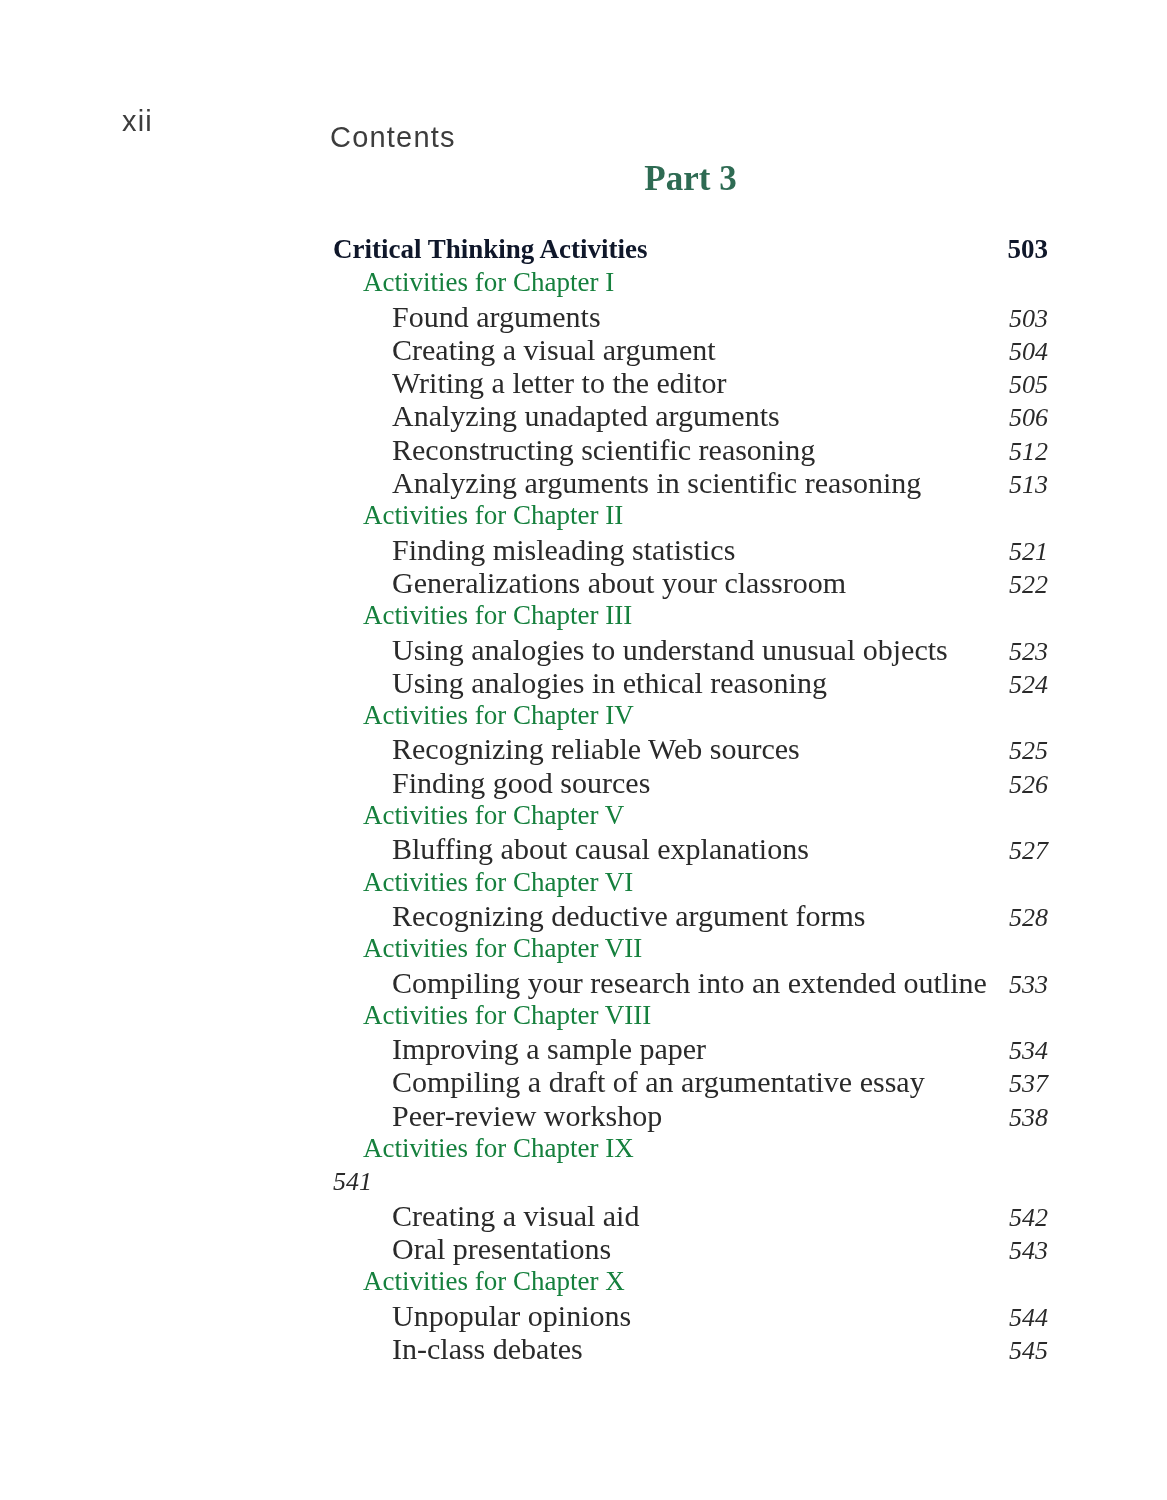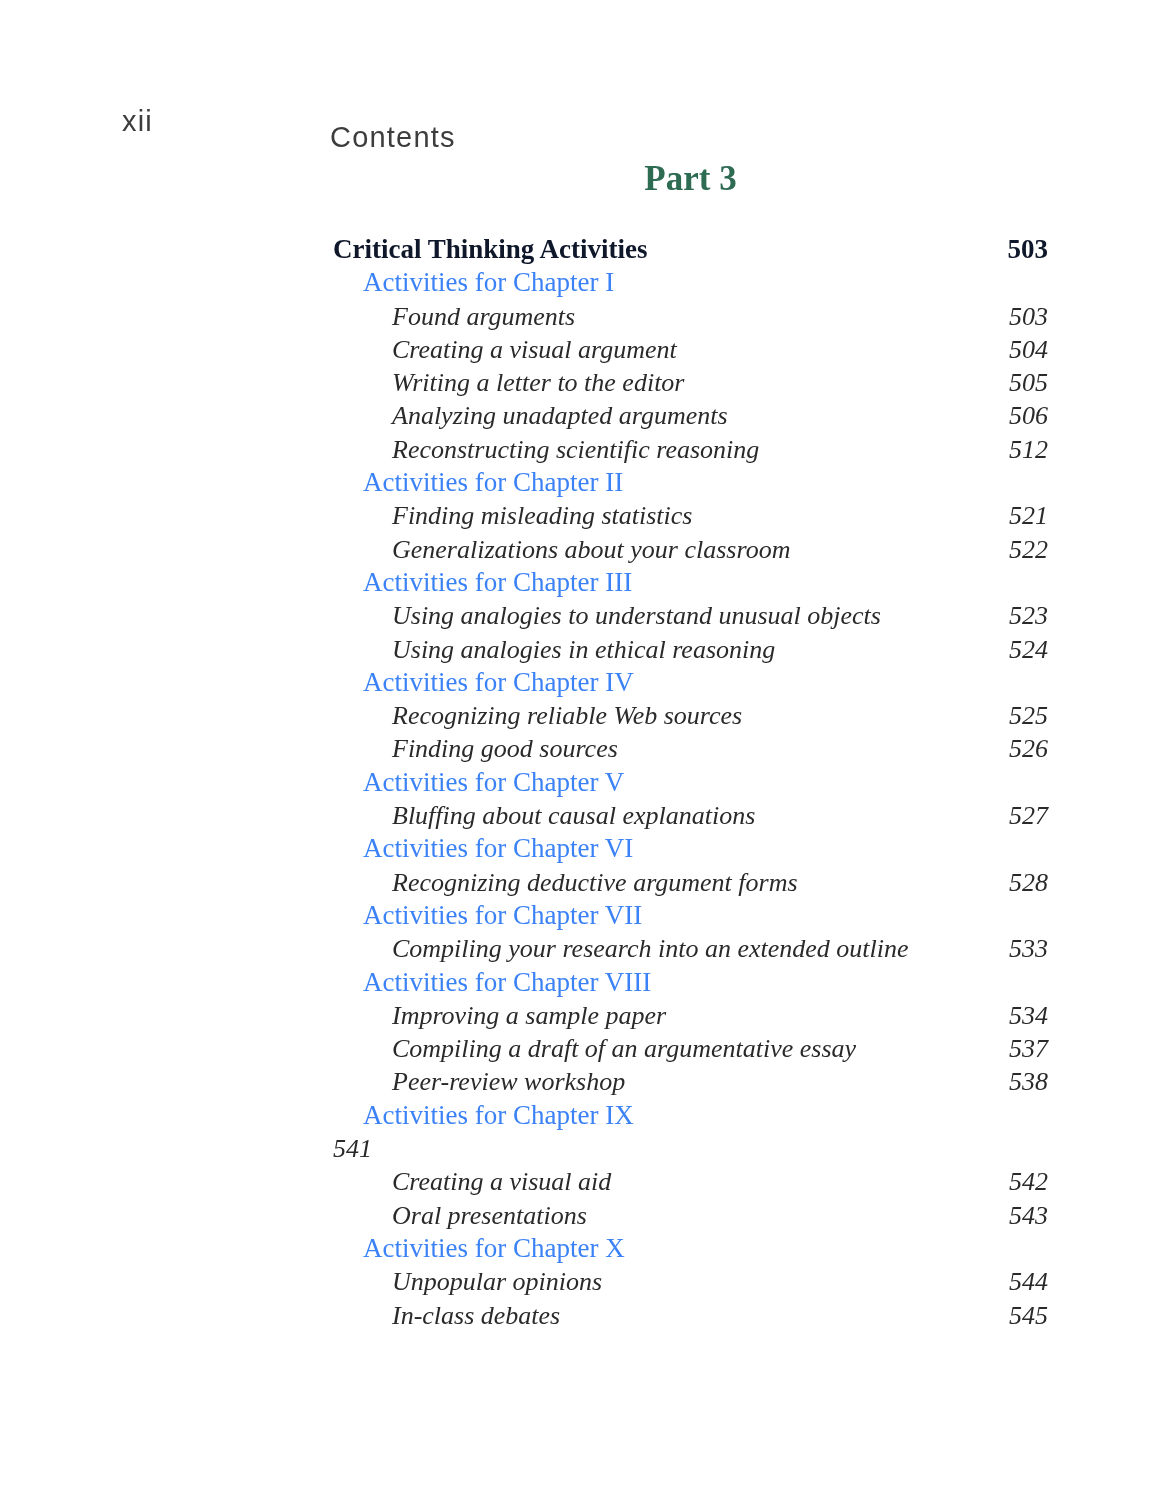--- a/index.html
+++ b/index.html
@@ -76,26 +76,25 @@
   .row-part .label,
   .row-part .num {
     font-weight: bold;
     font-style: normal;
     font-size: 27px;
     color: #0f172a;
   }
   .row-chapter .label {
     padding-left: 30px;
     font-size: 27px;
-    color: #3b82f6;
+    color: #15803d;
   }
   .row-activity .label {
     padding-left: 59px;
-    font-style: italic;
-    font-size: 26px;
+    font-size: 30px;
     color: #2a2a2a;
   }
 </style>
 </head>
 <body>
 
 <div class="page">
 
   <div class="running-header">
     <span class="folio">xii</span>
@@ -127,20 +126,24 @@
       <span class="num">505</span>
     </div>
     <div class="row row-activity">
       <span class="label">Analyzing unadapted arguments</span>
       <span class="num">506</span>
     </div>
     <div class="row row-activity">
       <span class="label">Reconstructing scientific reasoning</span>
       <span class="num">512</span>
     </div>
+    <div class="row row-activity">
+      <span class="label">Analyzing arguments in scientific reasoning</span>
+      <span class="num">513</span>
+    </div>
 
     <div class="row row-chapter">
       <span class="label">Activities for Chapter II</span>
     </div>
     <div class="row row-activity">
       <span class="label">Finding misleading statistics</span>
       <span class="num">521</span>
     </div>
     <div class="row row-activity">
       <span class="label">Generalizations about your classroom</span>

